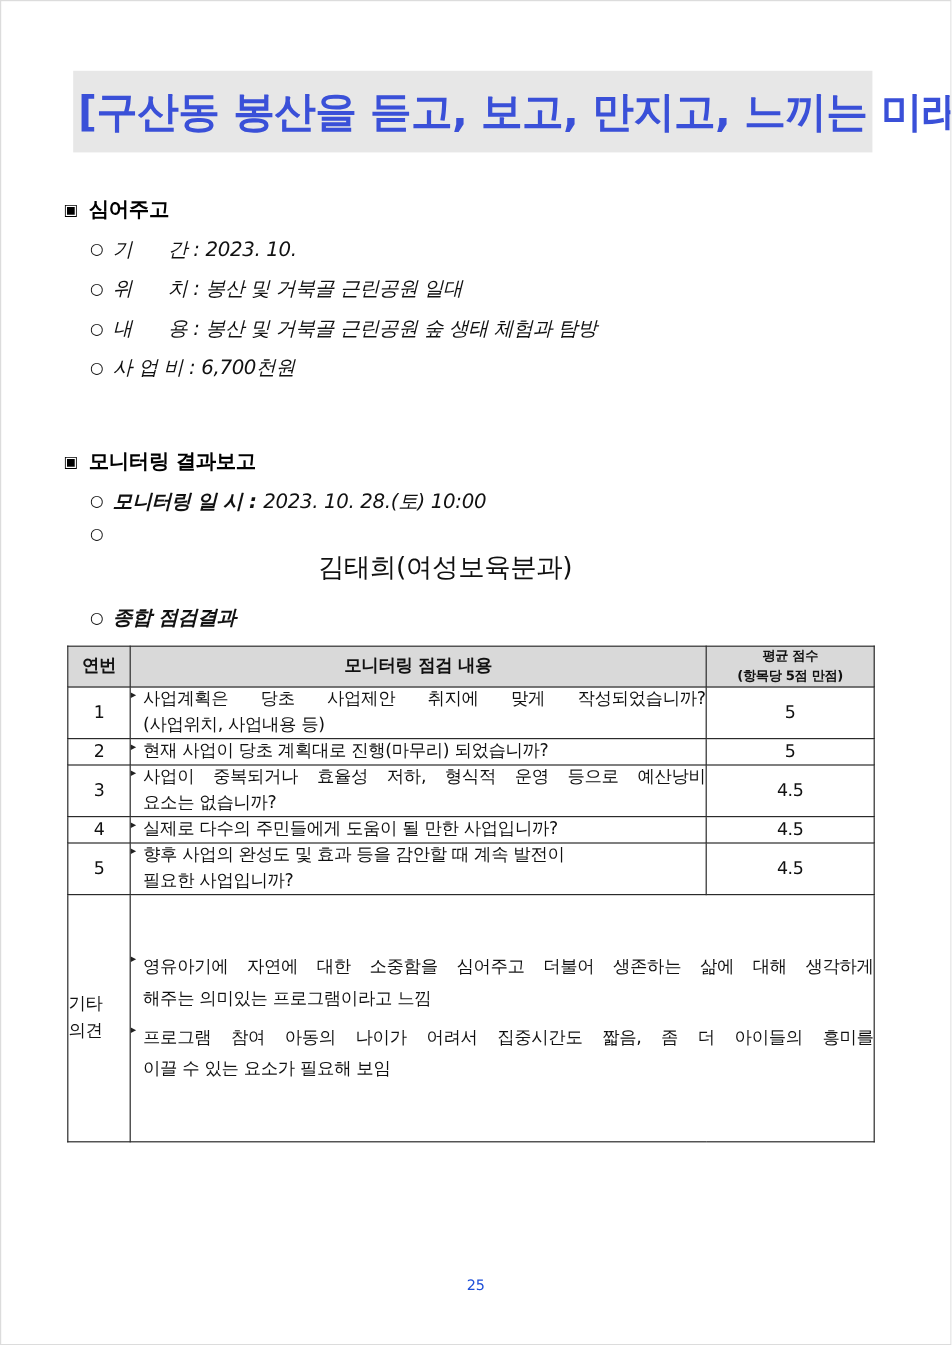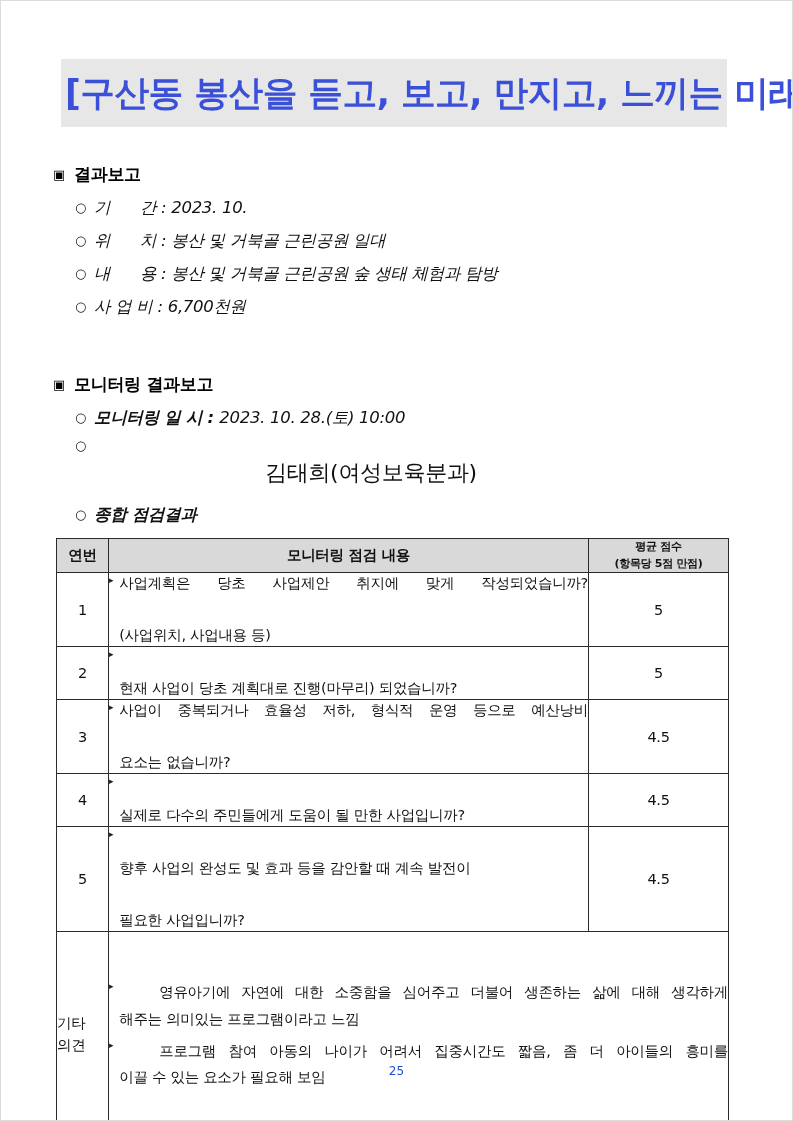--- a/index.html
+++ b/index.html
@@ -177,21 +177,20 @@
     flex: 1 1 auto;
   }
   .q-text .just {
     display: block;
     text-align: justify;
     text-align-last: justify;
     white-space: normal;
   }
   .q-text .plain {
     display: block;
-    margin-top: 31px;
   }
 
   td.etc-label {
     text-align: left;
     font-size: 15px;
     line-height: 1.5;
   }
   td.etc-cell {
     padding: 14px 8px 14px 8px;
     height: 205px;
@@ -202,21 +201,20 @@
     align-items: flex-start;
     gap: 6px;
     margin-bottom: 6px;
   }
   .etc-line:last-child { margin-bottom: 0; }
   .etc-text { flex: 1 1 auto; line-height: 1.8; }
   .etc-text .just {
     display: block;
     text-align: justify;
     text-align-last: justify;
-    margin-left: 40px;
   }
   .etc-text .plain { display: block; }
 
   
   .page-number {
     position: absolute;
     left: 0;
     right: 0;
     top: 1063px;
     text-align: center;
@@ -229,21 +227,21 @@
 
 <div class="page">
 
   <div class="title-band">
     <div class="title-text">[구산동 봉산을 듣고, 보고, 만지고, 느끼는 미래세대</div>
   </div>
 
   <div class="section" style="top:162px;">
     <div class="section-head">
       <span class="marker-square">▣</span>
-      <span>결과보고</span>
+      <span>심어주고</span>
     </div>
     <ul class="item-list">
       <li class="item">
         <span class="marker-circle">○</span>
         <span class="item-body">
           <span class="item-label">기      간 : </span>
           <span class="item-value">2023. 10.</span>
         </span>
       </li>
       <li class="item">

